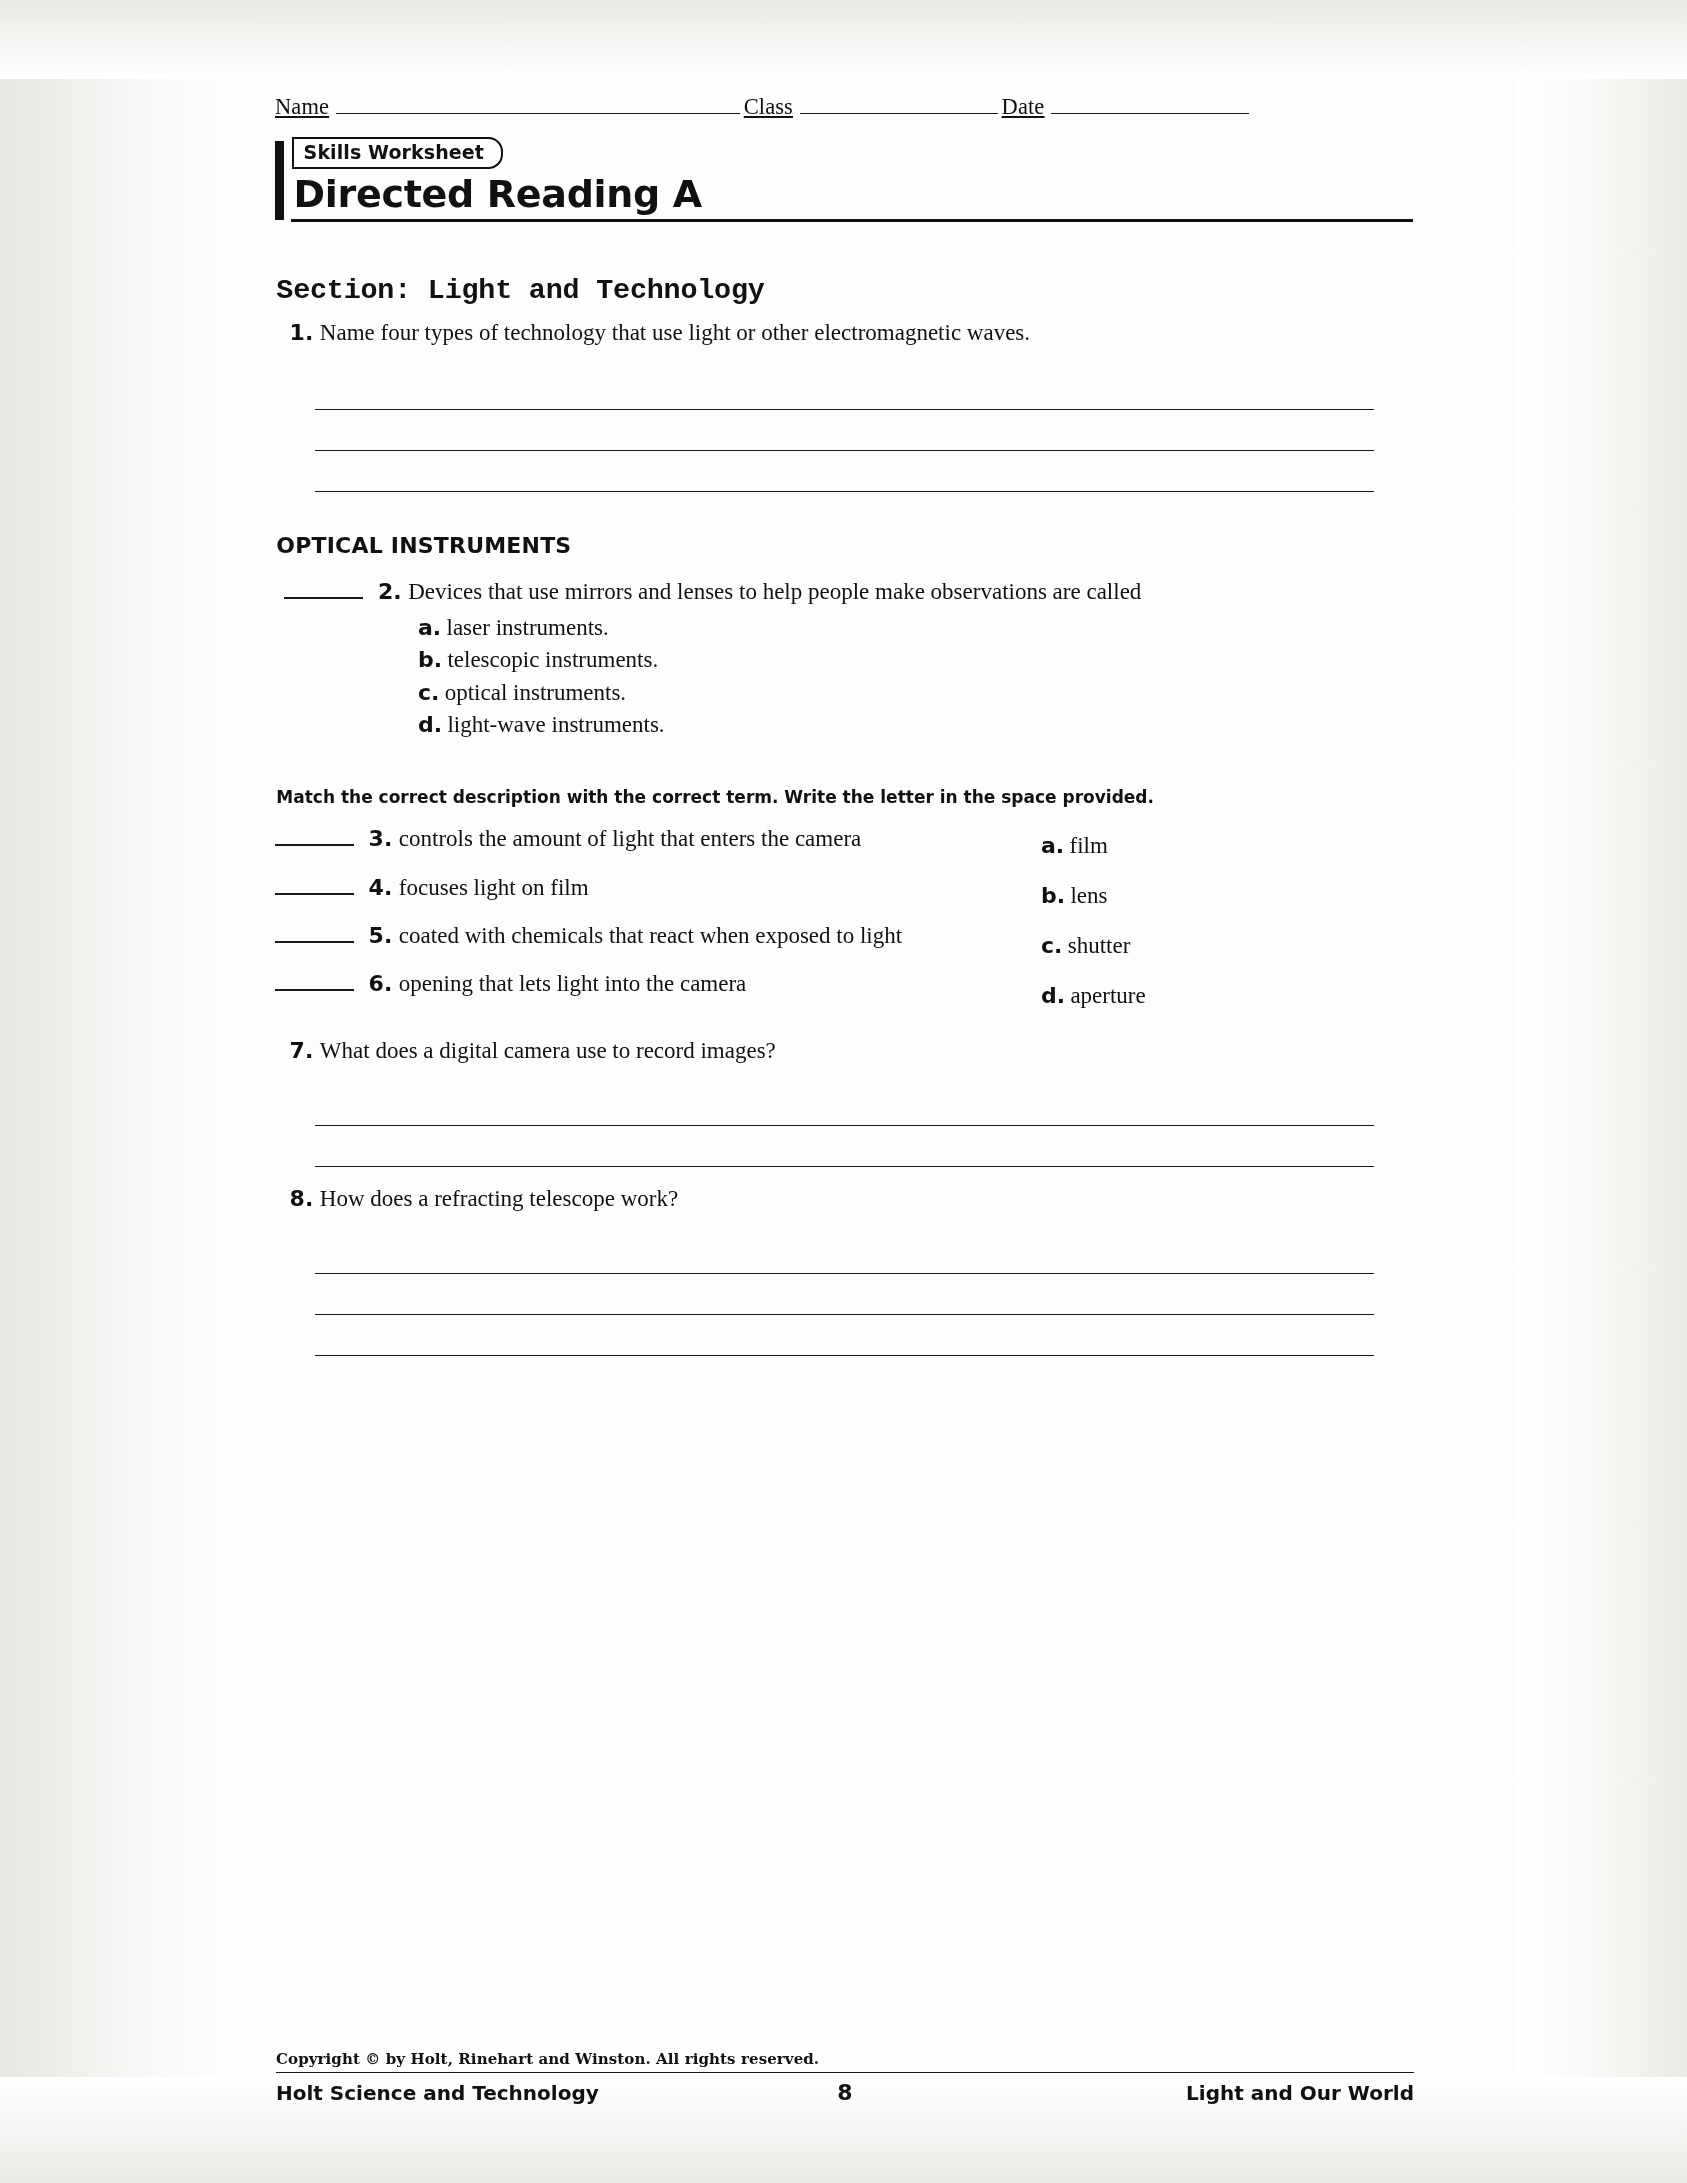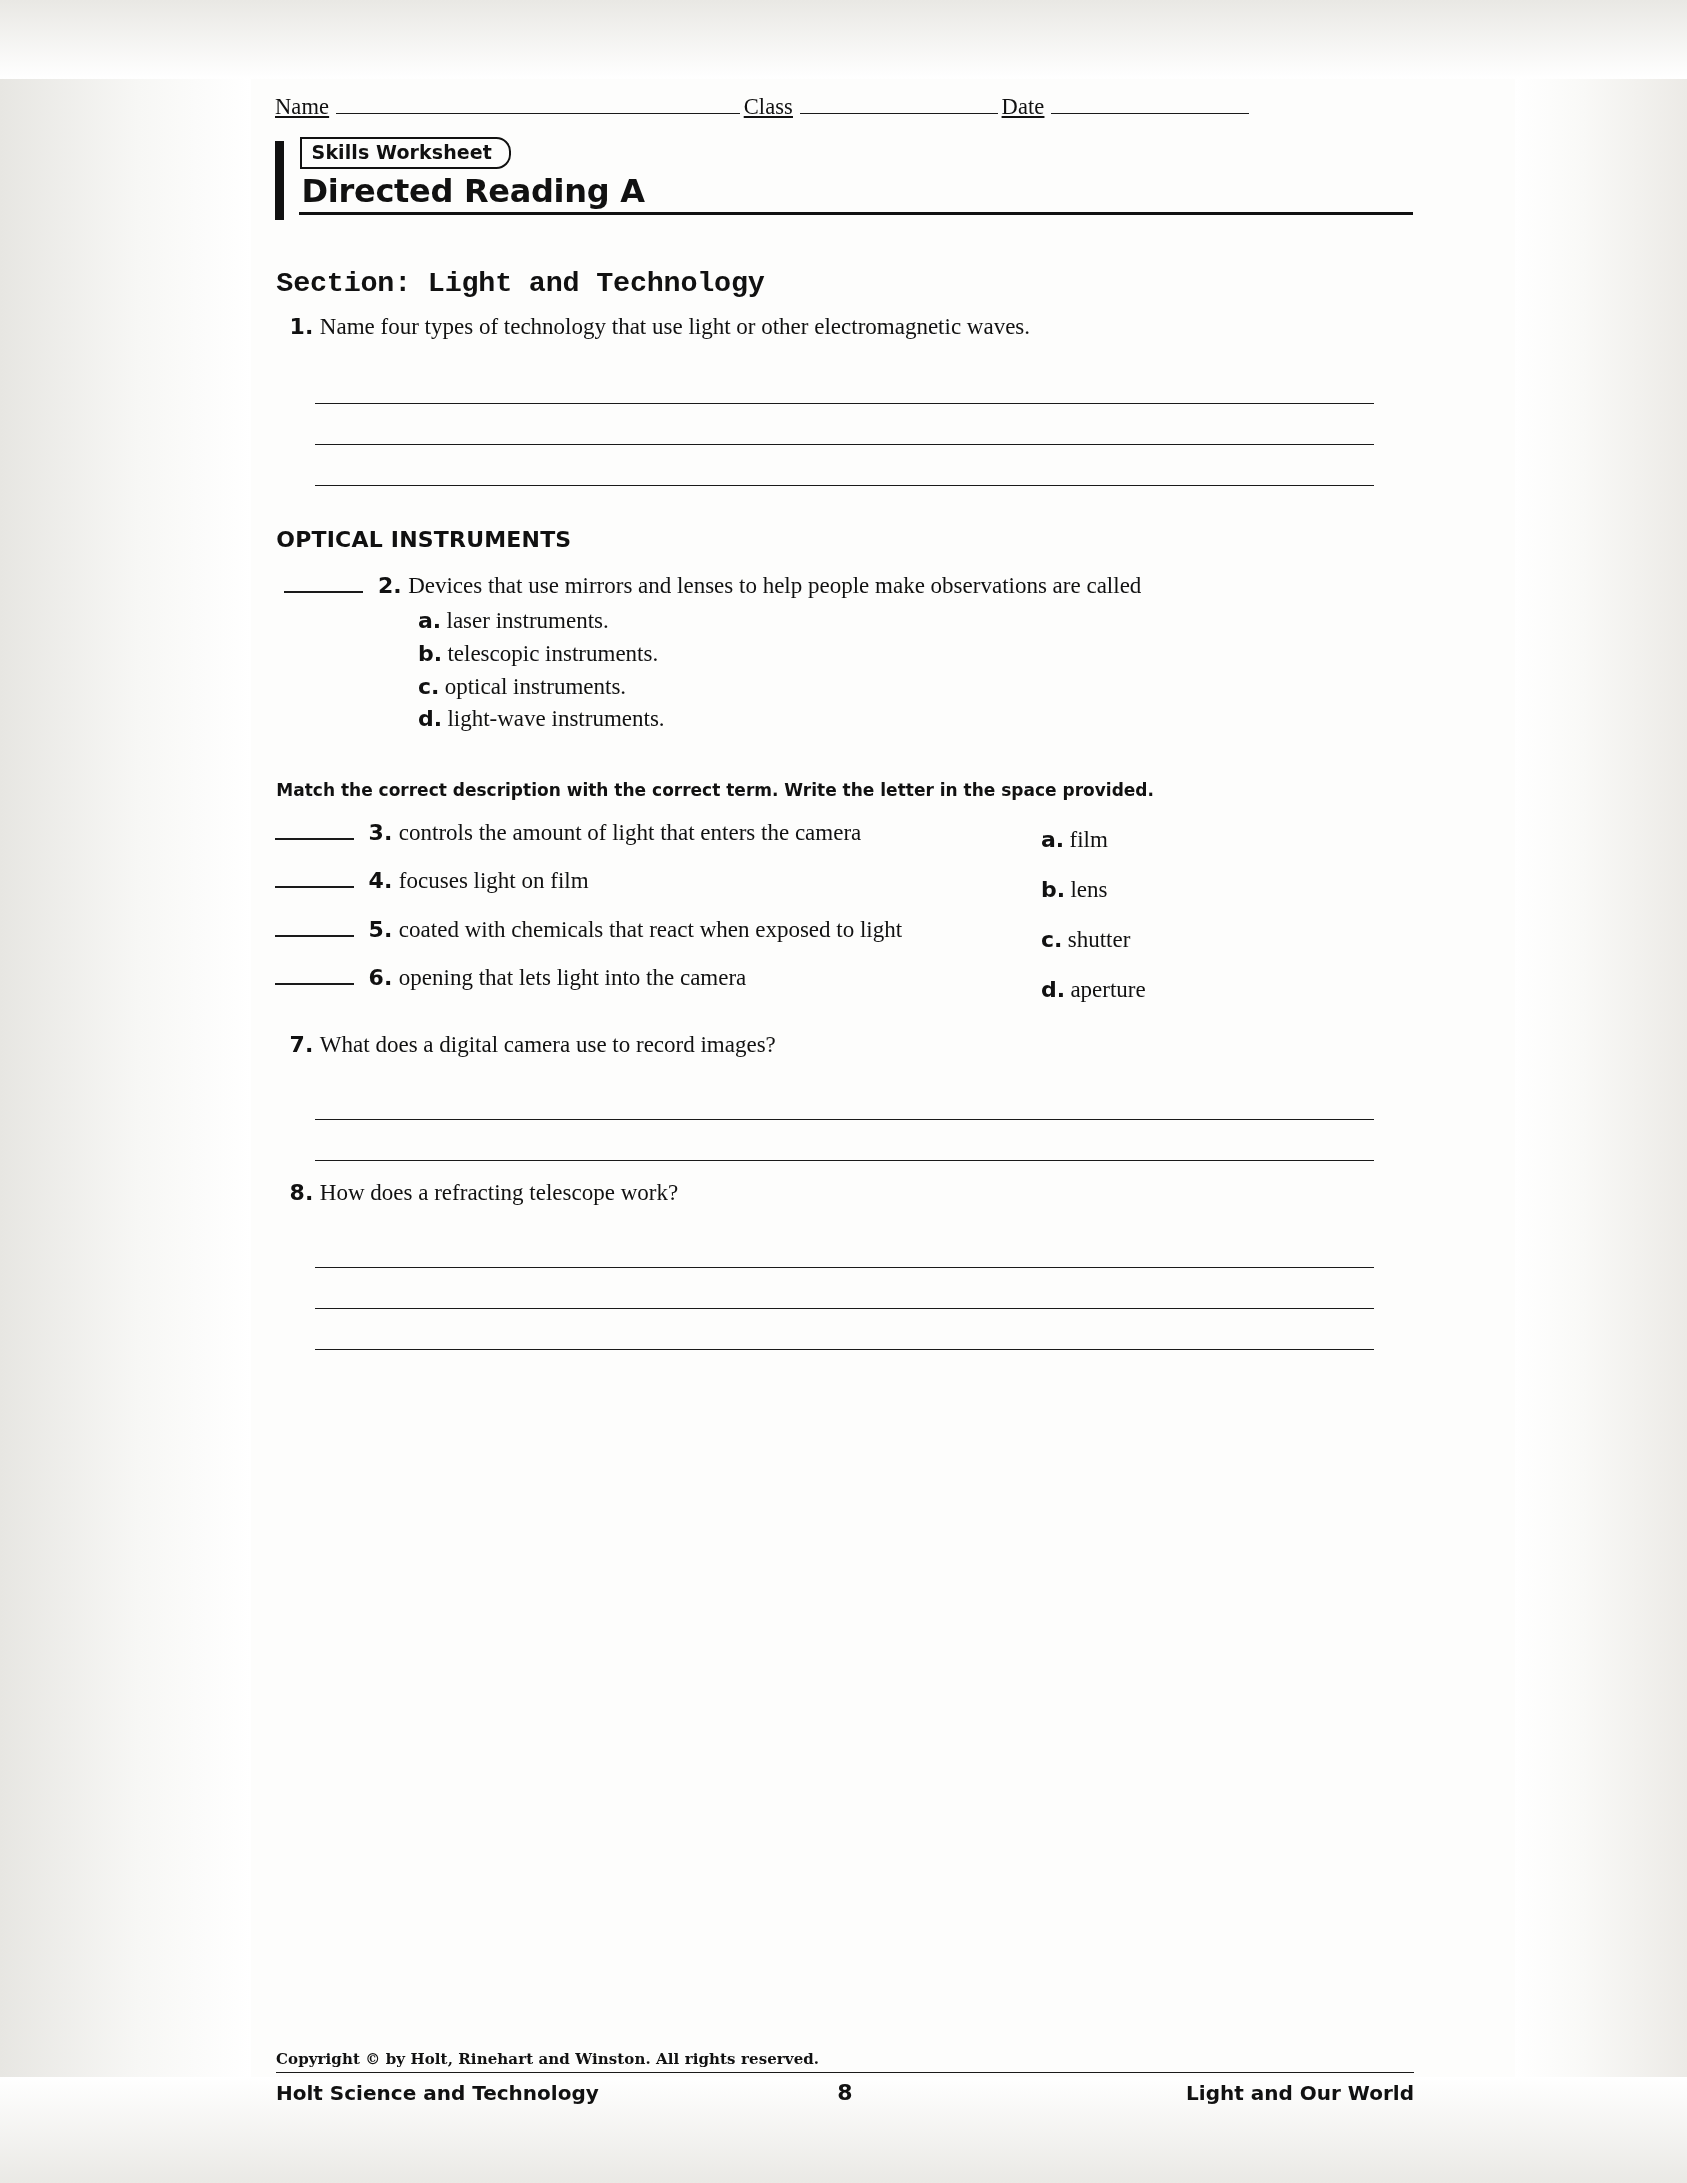--- a/index.html
+++ b/index.html
@@ -76,21 +76,21 @@
     margin: 0 4px 0 6.6px;
   }
   .rule-name { width: 404px; }
   .rule-class { width: 198px; }
   .rule-date { width: 198px; }
 
   
   .title-block {
     position: relative;
     margin-top: 6.6px;
-    padding-left: 24px;
+    padding-left: 16px;
   }
   .title-bar {
     position: absolute;
     left: 0; top: 4px;
     width: 8.6px;
     height: 79px;
     background: #111;
   }
   .skills-tag {
     display: inline-block;
@@ -100,21 +100,21 @@
     font-family: "DejaVu Sans", sans-serif;
     font-weight: 700;
     font-size: 19px;
     letter-spacing: 0.1px;
     line-height: 1.15;
     margin-left: 1.3px;
   }
   .worksheet-title {
     font-family: "DejaVu Sans", sans-serif;
     font-weight: 700;
-    font-size: 32px;
+    font-size: 38px;
     letter-spacing: -0.3px;
     margin: 5.3px 0 0 2.6px;
     line-height: 1.05;
   }
   .title-underline {
     border-bottom: 3.3px solid #111;
     margin-top: 4px;
     width: 100%;
   }
 

